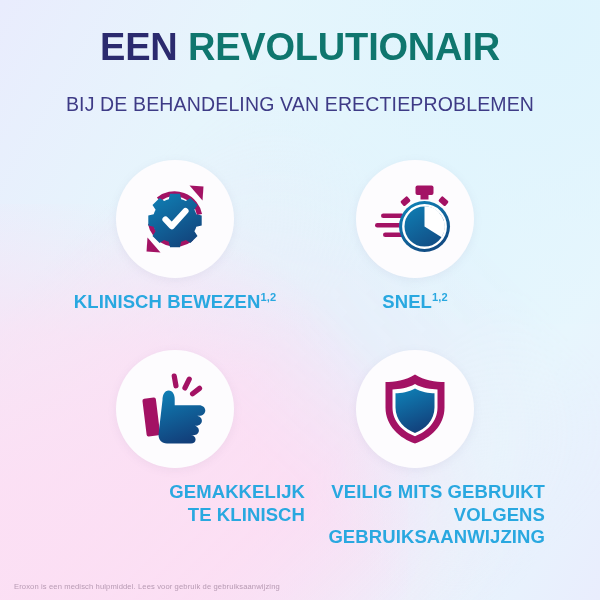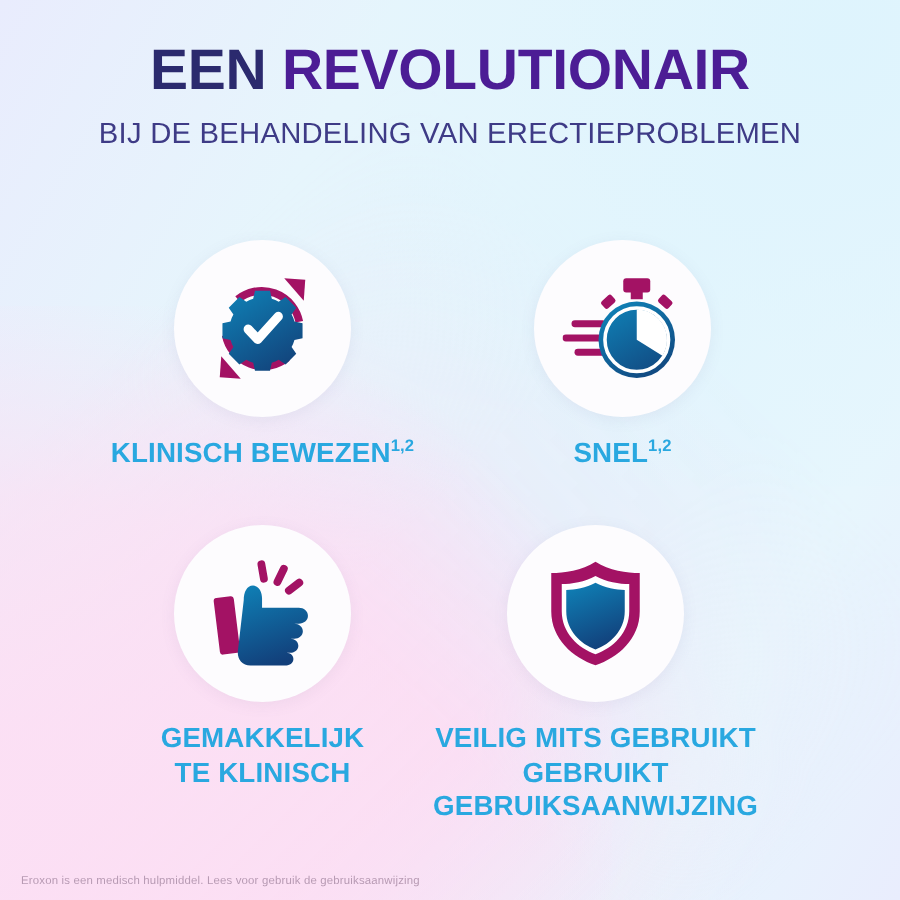--- a/index.html
+++ b/index.html
@@ -69,23 +69,23 @@
     z-index: 3;
   }
   .h1-line {
     font-size: 38px;
     font-weight: 700;
     letter-spacing: -0.2px;
     line-height: 1.13;
     color: #2b2a6e;
     white-space: nowrap;
   }
-  .h1-accent { color: #4c1d95; }
+  .h1-accent { color: #0f766e; }
   #subtitle {
-    margin-top: 9px;
+    margin-top: 24px;
     font-size: 19.5px;
     font-weight: 400;
     letter-spacing: 0.15px;
     color: #3e3b86;
     white-space: nowrap;
   }
 
   
   #features {
     position: absolute;
@@ -96,21 +96,21 @@
     z-index: 3;
   }
   .feature {
     position: absolute;
     width: 260px;
     text-align: center;
   }
   .f-tl { left: 45px;  top: 0px; }
   .f-tr { left: 285px; top: 0px; }
   .f-bl { left: 45px;  top: 190px; }
-  .f-br { left: 267px; top: 190px; }
+  .f-br { left: 285px; top: 190px; }
 
   .circle {
     width: 118px;
     height: 118px;
     margin: 0 auto;
     border-radius: 50%;
     background: #fdfcfe;
     box-shadow: 0 2px 10px rgba(120,110,160,0.09);
     display: flex;
     align-items: center;
@@ -119,21 +119,21 @@
   .circle svg { display: block; }
 
   .f-label {
     margin-top: 13px;
     font-size: 18.5px;
     font-weight: 700;
     line-height: 1.22;
     color: #29a8e0;
     letter-spacing: 0.1px;
   }
-  .f-label.small { font-size: 18.5px; }
+  .f-label.small { font-size: 18.5px; text-align: right; }
   sup.refs {
     font-size: 0.60em;
     font-weight: 700;
     vertical-align: super;
     line-height: 0;
   }
 
   
   #footer {
     position: absolute;
@@ -299,21 +299,21 @@
                    C 30.8 21.0 23 22.3 17.5 22.3
                    L 17.5 36.5
                    C 17.5 49.3 27.0 58.3 37 62.0
                    C 47.0 58.3 56.5 49.3 56.5 36.5
                    L 56.5 22.3
                    C 51 22.3 43.2 21.0 37 17.5 Z" fill="url(#gShield)"></path>
         </svg>
       </div>
       <div class="f-label small">
         <span>VEILIG MITS GEBRUIKT</span><br>
-        <span>GEBRUIKT</span><br>
+        <span>VOLGENS</span><br>
         <span>GEBRUIKSAANWIJZING</span>
       </div>
     </div>
 
   </div>
 
   <div id="footer">Eroxon is een medisch hulpmiddel. Lees voor gebruik de gebruiksaanwijzing</div>
 
 </div>
 

